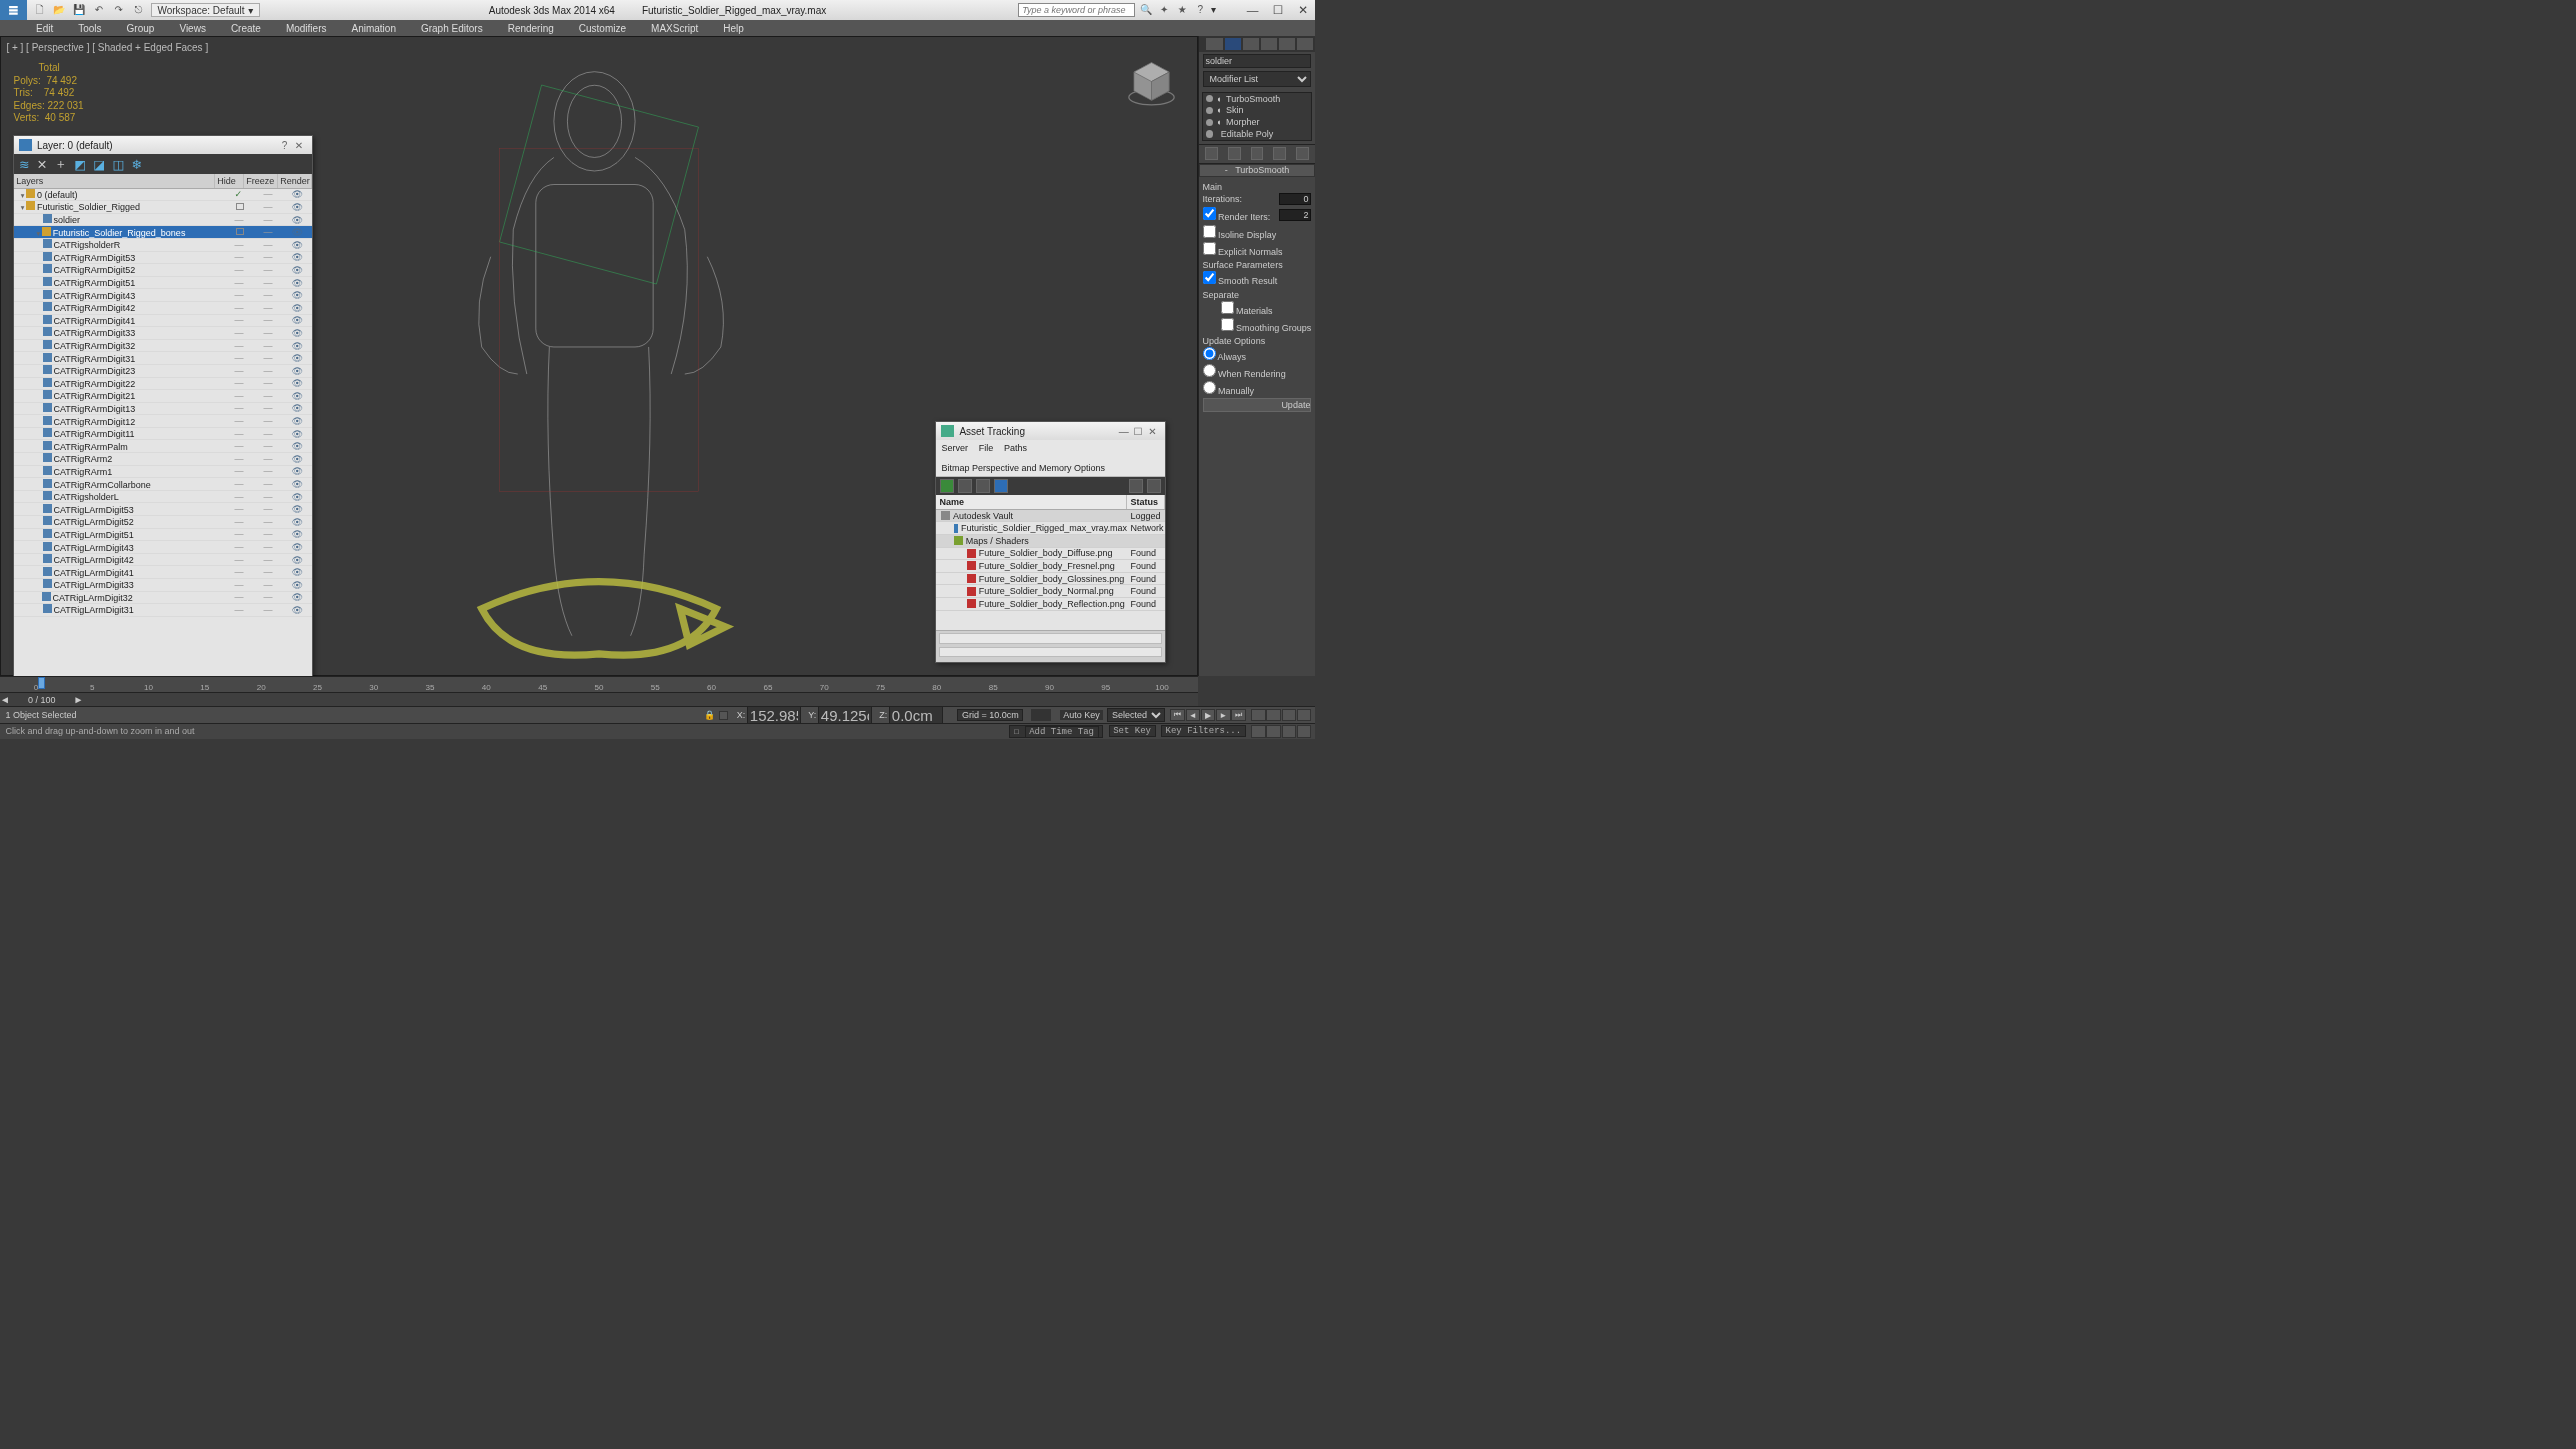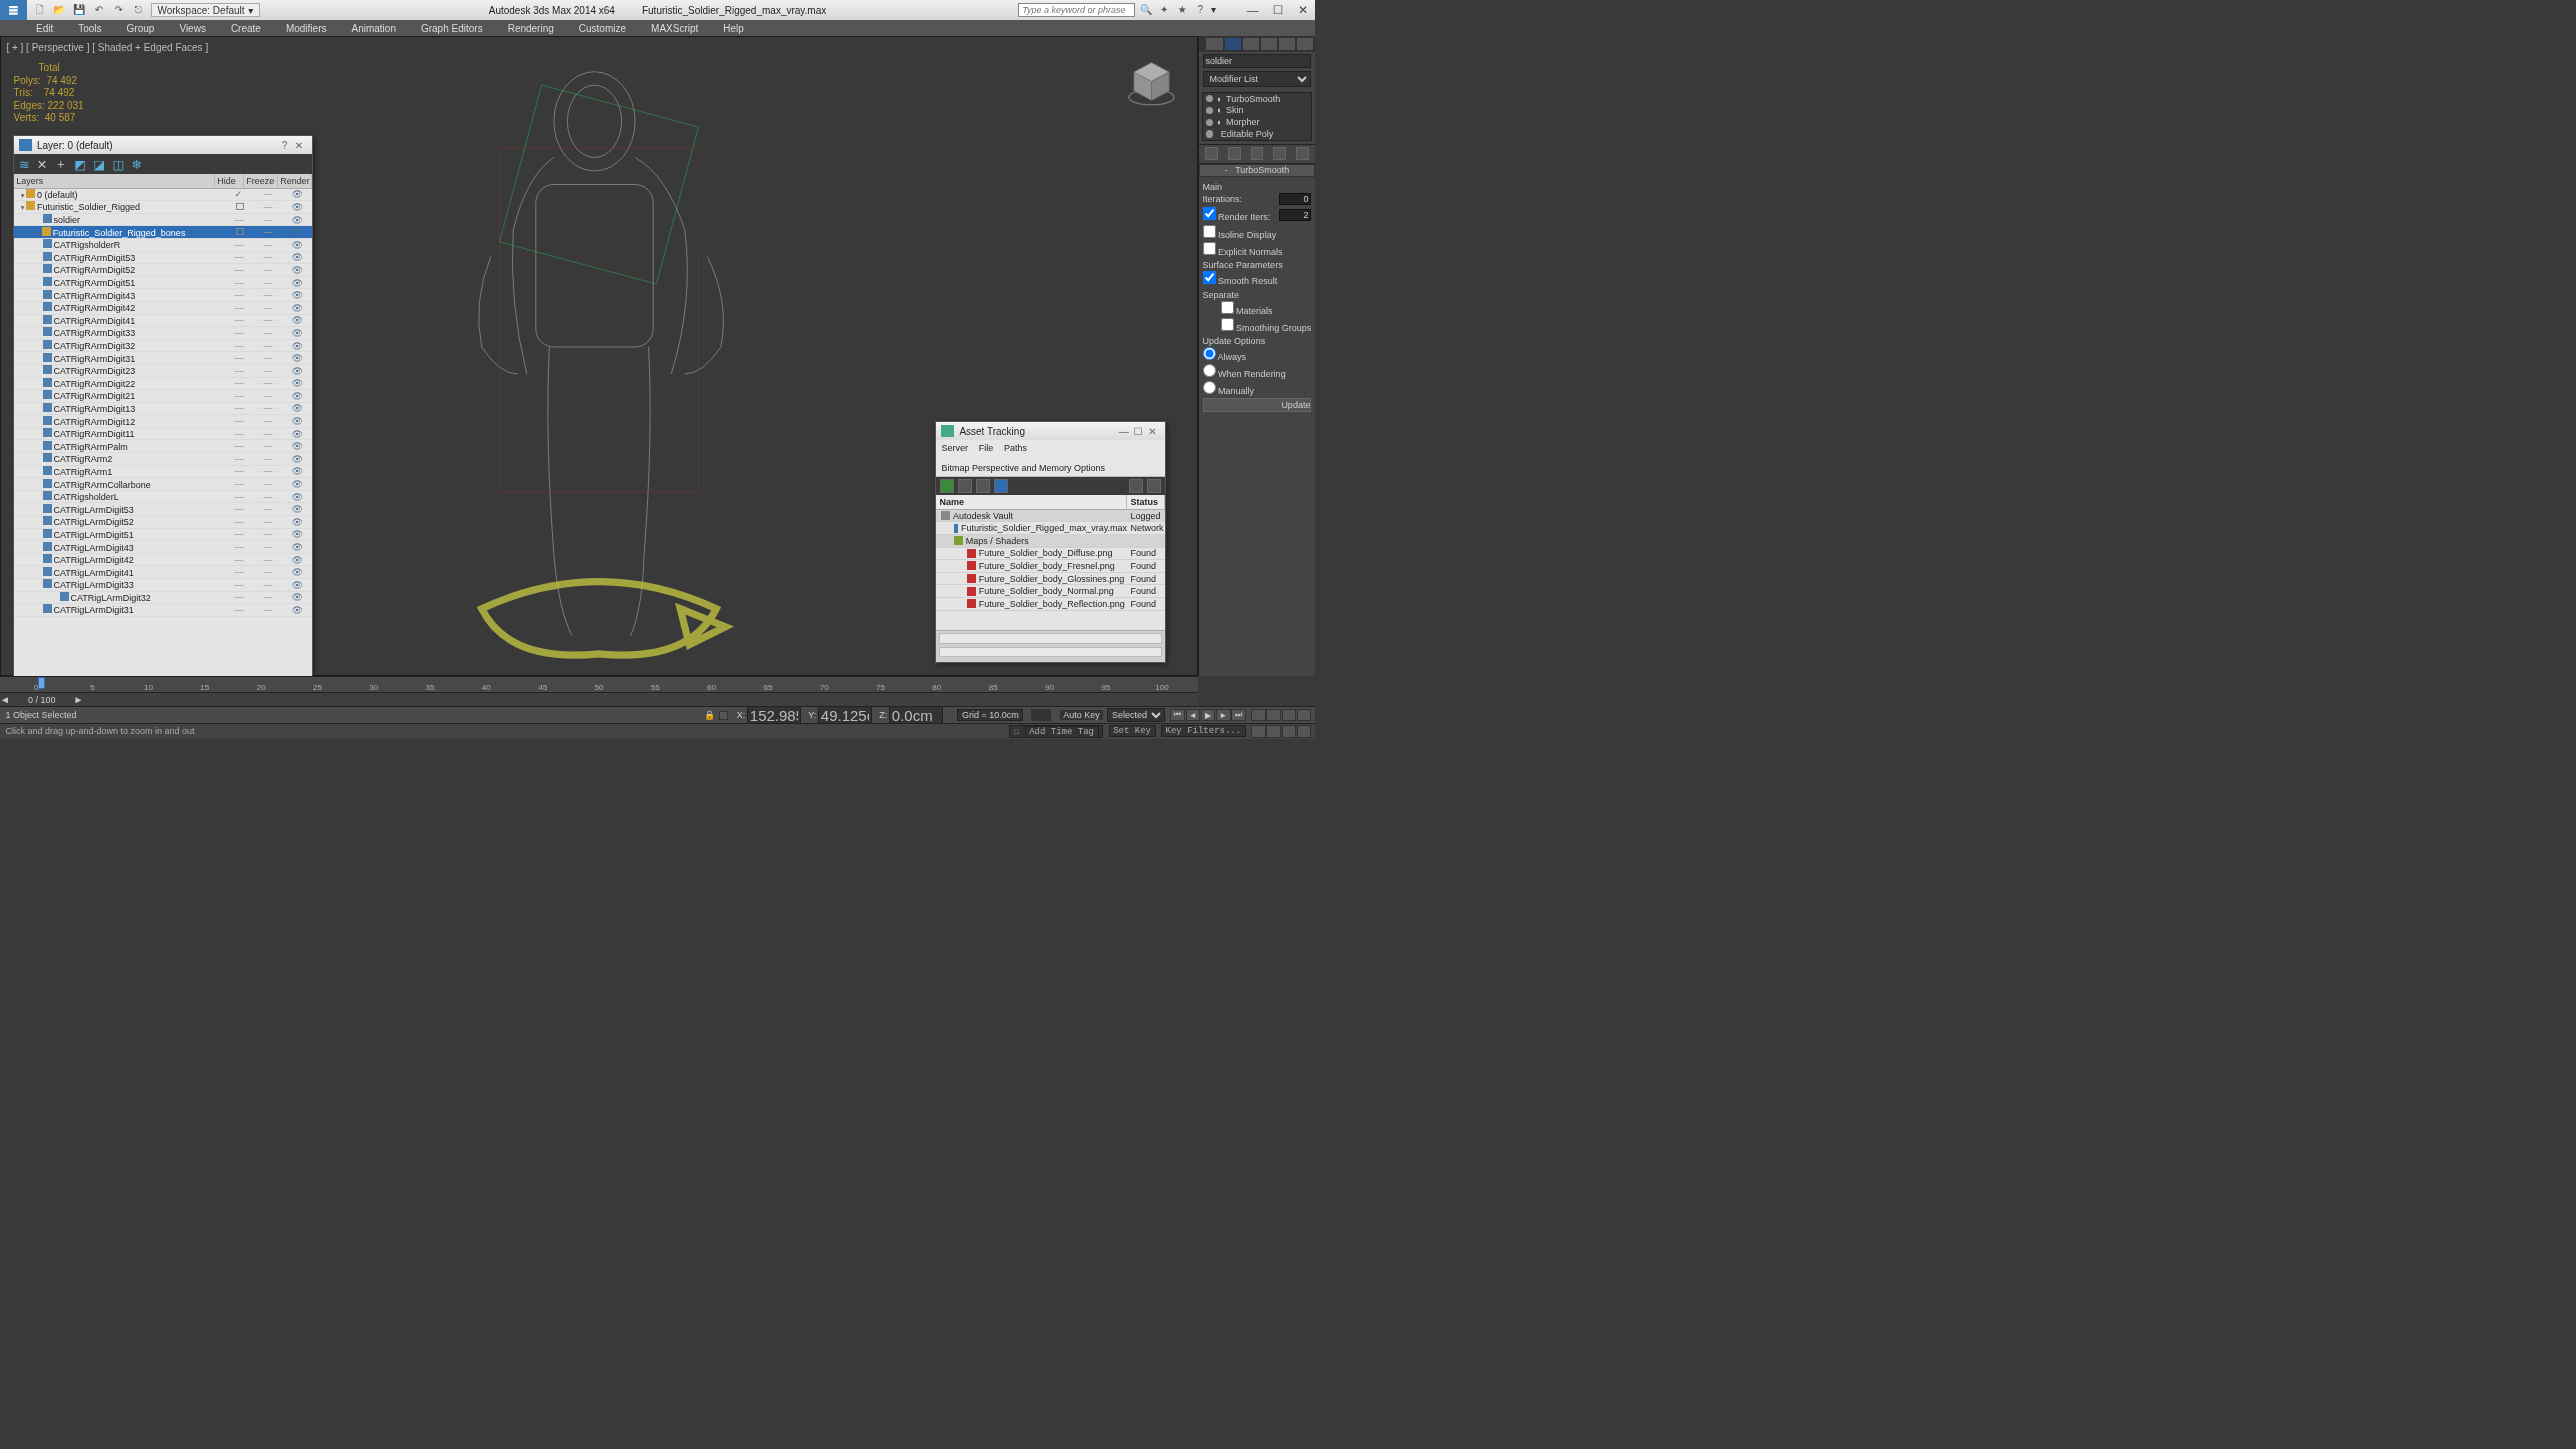--- a/index.html
+++ b/index.html
@@ -486,21 +486,21 @@
         <span class="cell">—</span>
         <span class="cell eye">👁</span>
       </div>
       <div class="lyr-row">
         <span class="nm" style="padding-left:29px"><span class="ico2" style="background:#5080b0"></span>CATRigLArmDigit33</span>
         <span class="cell">—</span>
         <span class="cell">—</span>
         <span class="cell eye">👁</span>
       </div>
       <div class="lyr-row">
-        <span class="nm" style="padding-left:46px"><span class="ico2" style="background:#5080b0"></span>CATRigLArmDigit32</span>
+        <span class="nm" style="padding-left:28px"><span class="ico2" style="background:#5080b0"></span>CATRigLArmDigit32</span>
         <span class="cell">—</span>
         <span class="cell">—</span>
         <span class="cell eye">👁</span>
       </div>
       <div class="lyr-row">
         <span class="nm" style="padding-left:29px"><span class="ico2" style="background:#5080b0"></span>CATRigLArmDigit31</span>
         <span class="cell">—</span>
         <span class="cell">—</span>
         <span class="cell eye">👁</span>
       </div>

